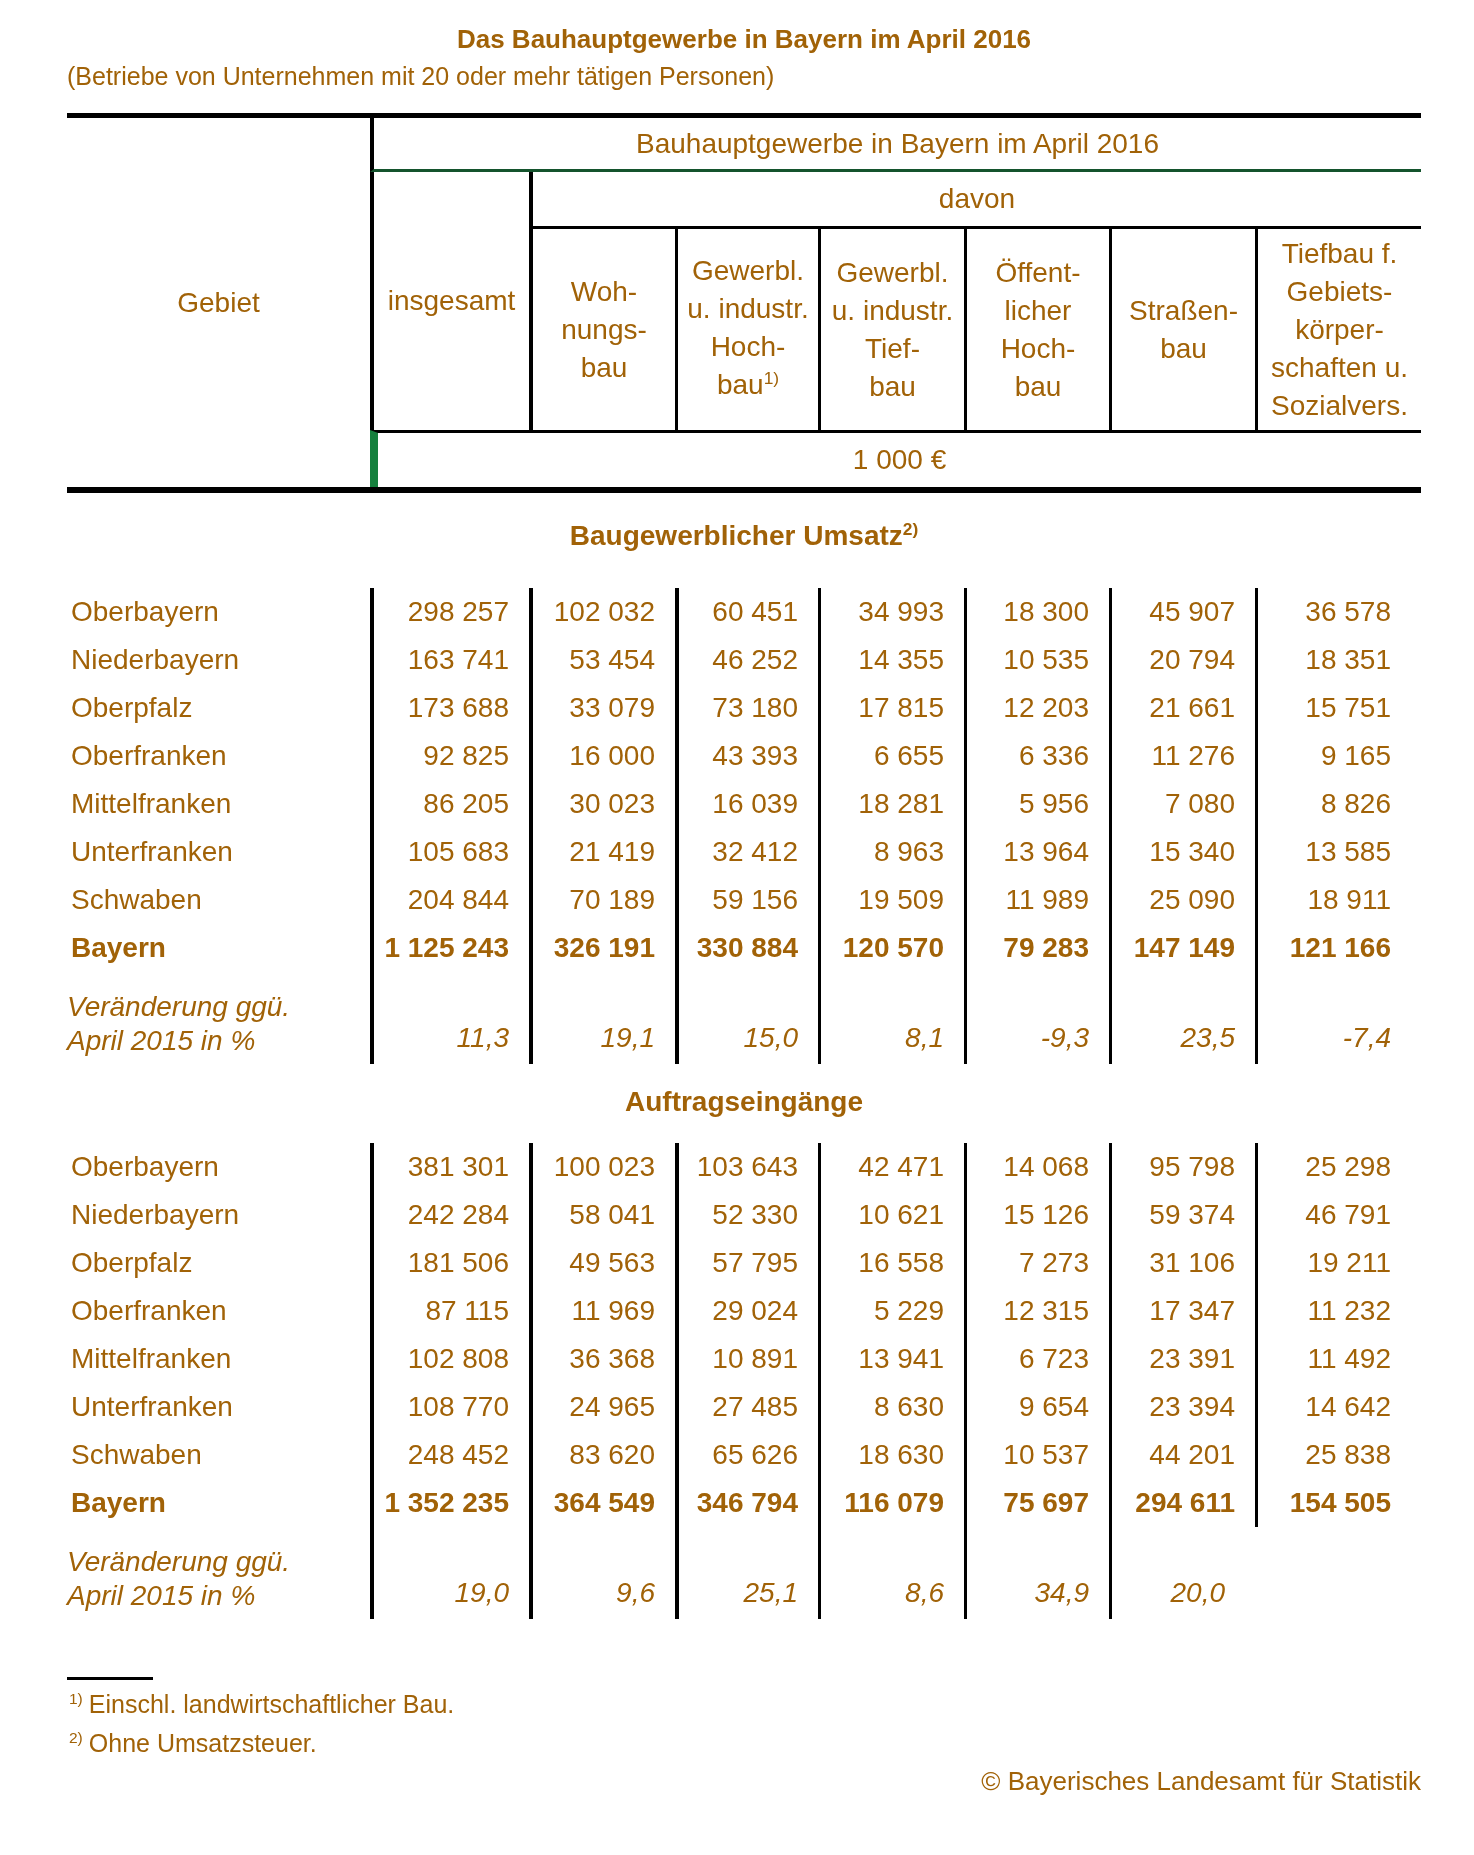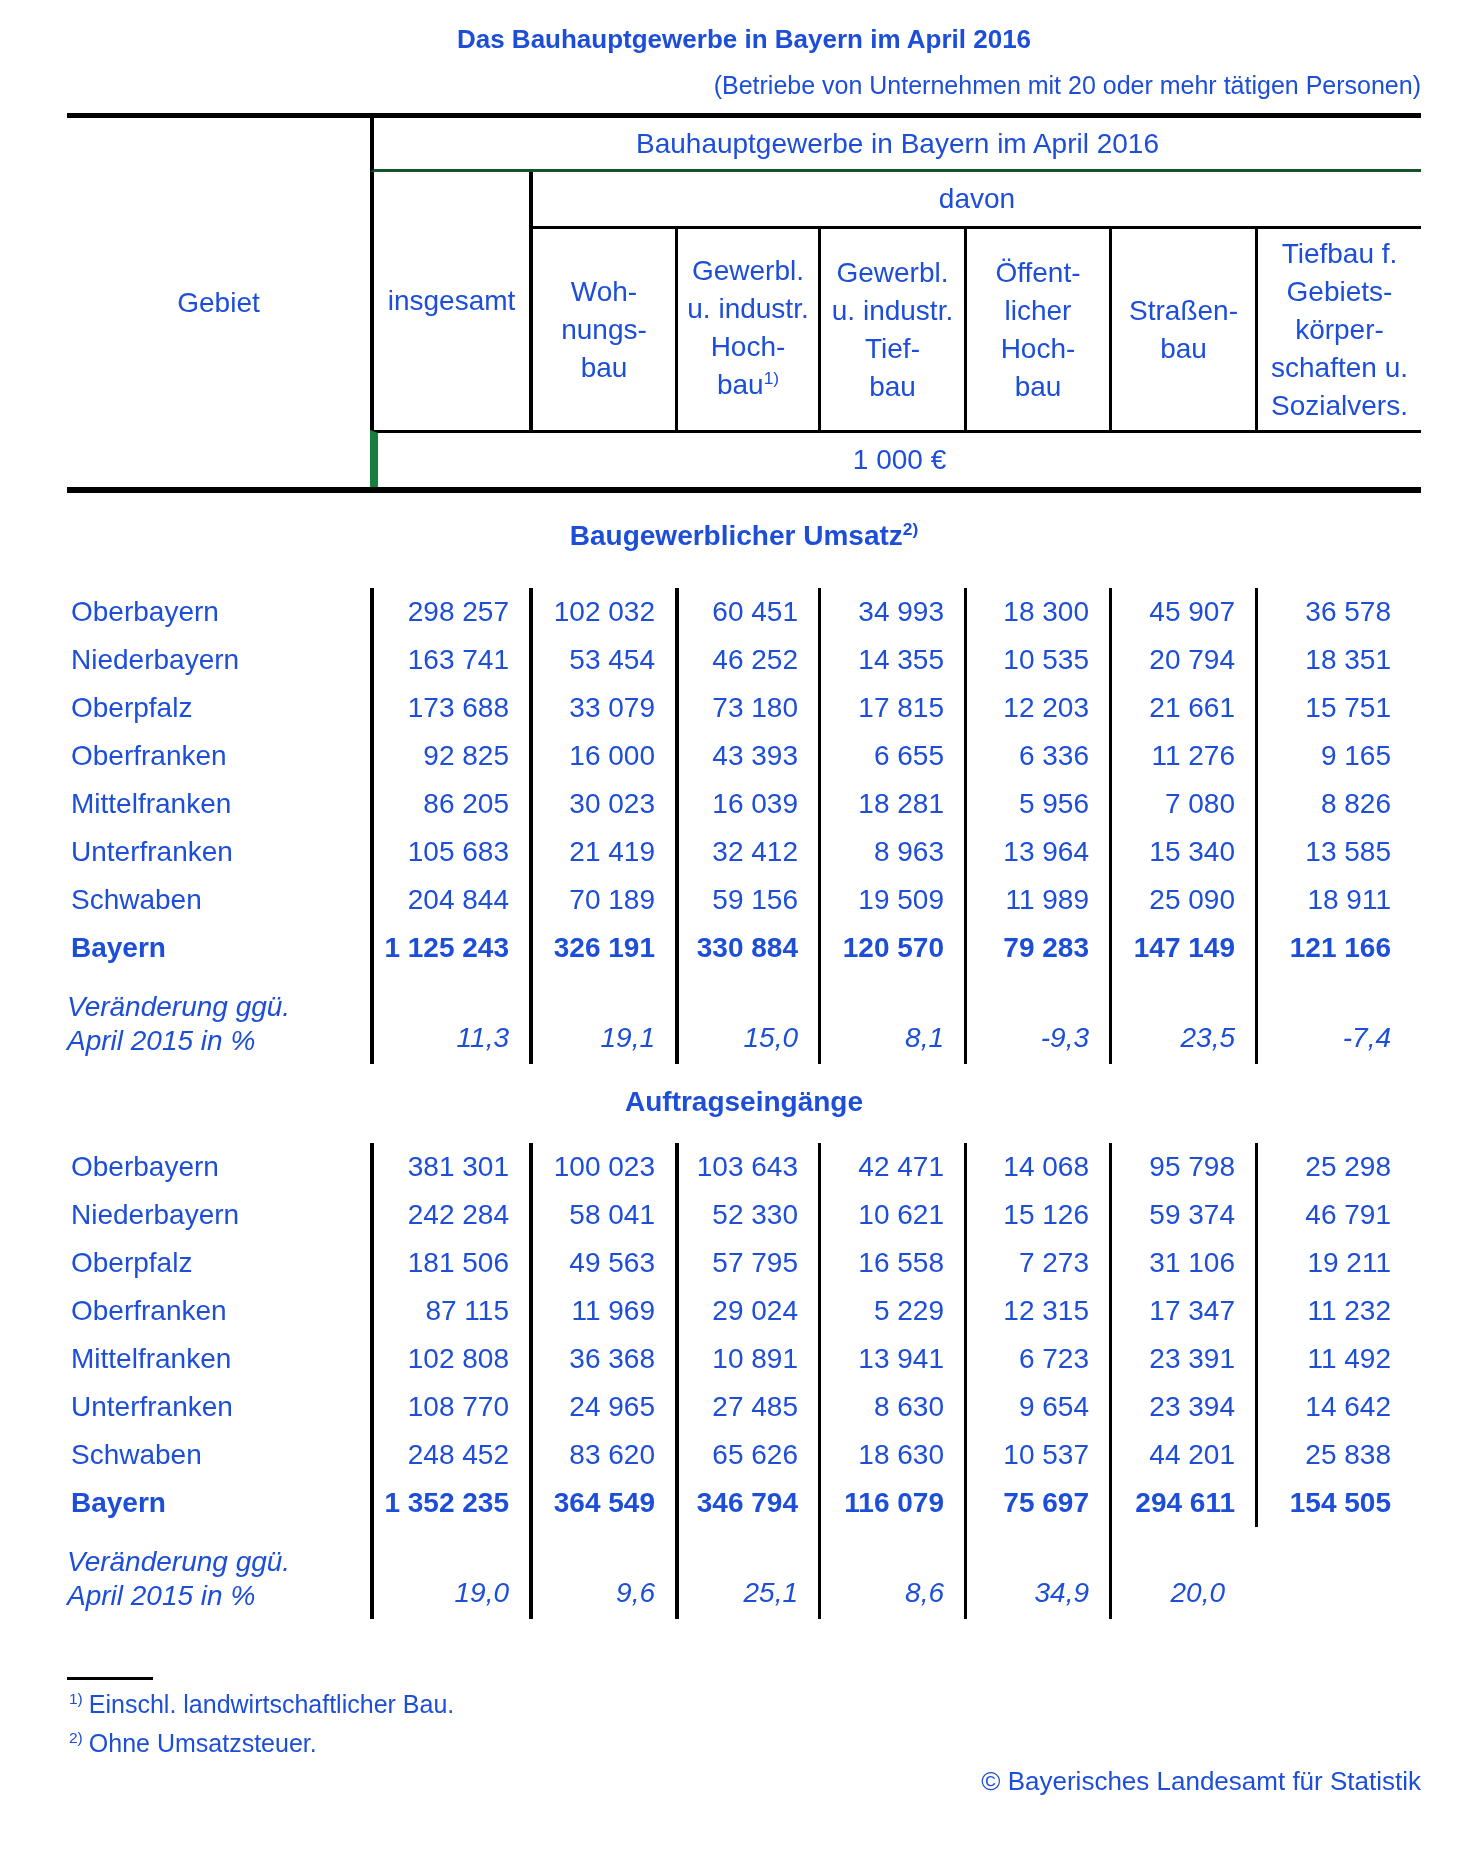--- a/index.html
+++ b/index.html
@@ -1,22 +1,22 @@
 <!DOCTYPE html>
 <html><head>
 <meta charset="utf-8">
 <style>
   html,body { margin:0; padding:0; background:#fff; }
   .page {
-    position:relative; width:1474px; height:1855px; background:#ffffff; color:#1d4ed8;
+    position:relative; width:1474px; height:1855px; background:#ffffff; color:#a16207;
     font-family:"Liberation Sans","DejaVu Sans",sans-serif; overflow:hidden;
   }
   .doc-title { position:absolute; top:24px; left:67px; width:1354px; text-align:center;
     font-size:26px; font-weight:bold; }
-  .doc-subtitle { position:absolute; top:71px; left:67px; width:1354px; text-align:right;
+  .doc-subtitle { position:absolute; top:62px; left:67px; width:1354px; text-align:left;
     font-size:25px; }
 
   
   .header-grid {
     position:absolute; left:67px; top:113px;
     display:grid;
     grid-template-columns:303px 159px 146px 143px 146px 145px 146px 166px;
     grid-template-rows:54px 57px 201px 57px;
     border-top:5px solid #000; border-bottom:6px solid #000;
     font-size:28px;

